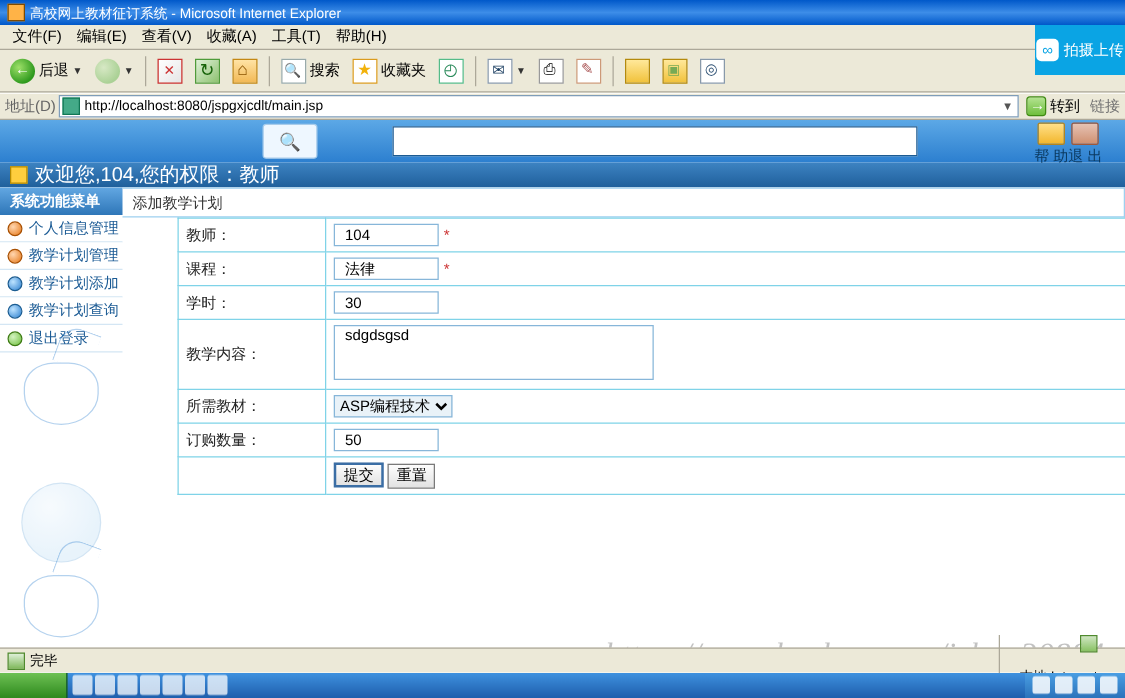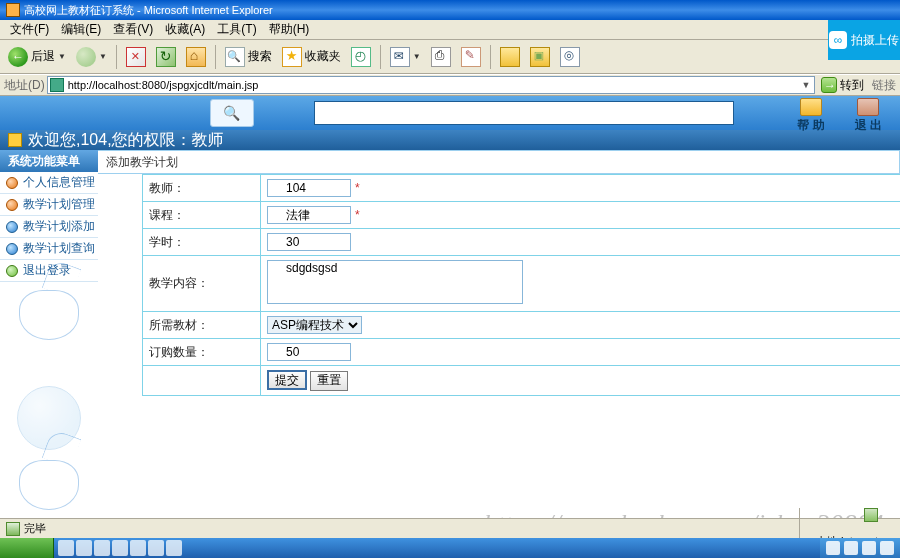--- a/index.html
+++ b/index.html
@@ -51,21 +51,21 @@
 .go-btn{ margin-left:6px; display:flex; align-items:center; gap:3px; cursor:pointer;}
 .go-icon{ width:16px;height:16px;border-radius:3px;background:linear-gradient(180deg,#b4e391,#6fbf3d);border:1px solid #3f8a13;position:relative;}
 .go-icon::after{content:"→";color:#fff;position:absolute;left:2px;top:-1px;font-size:12px;}
 .links-label{ margin-left:8px; color:#737373;}
 
 
 .app-header{ height:34px; background:linear-gradient(180deg,#5ca8e6 0%,#2c7fcf 100%); display:flex; align-items:center; position:relative; }
 .header-logo{ width:44px;height:28px; background:#eef7ff; border:1px solid #a7cceb; margin-left:210px; border-radius:3px; display:flex;align-items:center;justify-content:center;}
 .header-logo::after{content:"🔍"; font-size:14px;}
 .header-search{ margin-left:60px; width:420px; height:24px; background:#fff; border:1px solid #1c5b92; }
-.header-right{ position:absolute; right:18px; top:2px; display:flex; gap:30px;font-weight:bold;}
+.header-right{ position:absolute; right:18px; top:2px; display:flex; }
 .hr-item{ text-align:center; color:#0b3a61; font-size:12px; cursor:pointer;}
 .hr-icon{ width:22px;height:18px; margin:0 auto 1px; background:linear-gradient(180deg,#ffe089,#f2b62c); border:1px solid #b4851e; border-radius:2px;}
 .hr-icon.exit{ background:linear-gradient(180deg,#e6c3b4,#cf9071); border-color:#a0583a;}
 
 
 .welcome{ height:20px; background:linear-gradient(180deg,#3d83c2,#1f5f9b); color:#fff; font-size:16px; display:flex; align-items:center; padding-left:8px;}
 .welcome .wicon{ width:14px;height:14px; margin-right:6px; background:#ffce3e; border:1px solid #b78b00;}
 
 
 .main{ display:flex; height:415px; background:#fff; position:relative; }
@@ -80,21 +80,21 @@
 .mouse-shape{ width:60px;height:50px; border:1px solid #2c7fcf; border-radius:40% 40% 50% 50%; margin:10px auto; position:relative;}
 .mouse-shape::before{content:""; position:absolute; top:-28px; left:26px; width:30px; height:30px; border:1px solid #2c7fcf; border-right:none; border-bottom:none; border-radius:50% 0 0 0; transform:rotate(20deg);}
 .globe{ width:64px;height:64px;border-radius:50%;border:1px solid #7fb4df; margin:16px auto; background:radial-gradient(circle at 35% 30%,#e9f4fd 0%, #bedef5 70%);}
 
 
 .content{ flex:1; padding:0; position:relative; }
 .panel-title{ height:24px; border:1px solid #9dd0ef; border-left:none; display:flex; align-items:center; padding-left:8px; color:#333; font-size:12px;}
 .form-table{ width:100%; border-collapse:collapse;margin-left:44px; }
 .form-table td{ border:1px solid #7fd3e8; padding:4px 6px; font-size:12px; vertical-align:middle;}
 .form-table td.lab{ width:118px; color:#222;}
-.inp{ height:18px; border:1px solid #87b6d9; padding:0 18px; font-size:12px; width:84px;}
+.inp{ height:18px; border:1px solid #87b6d9; padding:0 8px; font-size:12px; width:84px;}
 .inp.tarea{ width:256px; height:44px; resize:none; font-family:inherit;}
 .sel{ height:18px; border:1px solid #87b6d9; font-size:12px; background:#e9f2f8;}
 .star{ color:#c33; margin-left:4px;}
 .btns{ padding:4px 6px;}
 .btn{ height:20px; padding:0 6px; border:1px solid #7a7a7a; background:linear-gradient(180deg,#fdfdfd,#e2e2e2); font-size:12px; cursor:pointer;}
 .btn.submit{ border:2px solid #3b6ea5;}
 
 .watermark{ position:absolute; right:16px; bottom:26px; font-size:26px; color:rgba(80,80,80,.35); font-style:italic; font-family:Georgia,serif; letter-spacing:.5px;}
 
 

